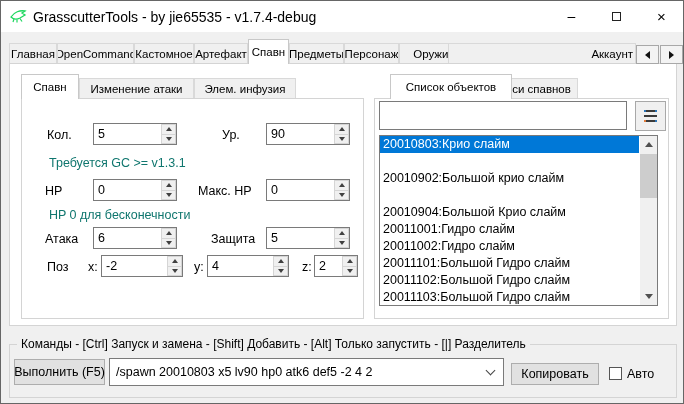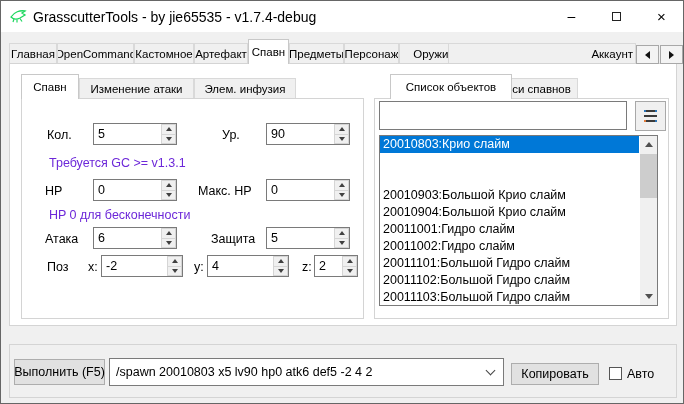--- a/index.html
+++ b/index.html
@@ -23,21 +23,21 @@
         display:flex;align-items:center;justify-content:center;z-index:5}
   .tri-l{width:0;height:0;border-top:4px solid transparent;border-bottom:4px solid transparent;border-right:5px solid #111}
   .tri-r{width:0;height:0;border-top:4px solid transparent;border-bottom:4px solid transparent;border-left:5px solid #111}
   
   .page{position:absolute;left:8px;top:62px;width:668px;height:263px;background:#fff;border:1px solid #d4d4d4;z-index:1}
   .subtab{position:absolute;top:77px;height:20px;background:#f0f0f0;border:1px solid #d9d9d9;border-bottom:none;
         display:flex;align-items:center;justify-content:center;font-size:11.5px;white-space:nowrap;z-index:2}
   .subtab.sel{top:73px;height:25px;background:#fff;z-index:3;border-color:#c8c8c8}
   .subpage{position:absolute;background:#fff;border:1px solid #d4d4d4;z-index:1}
   .lbl{position:absolute;white-space:nowrap;z-index:2}
-  .note{position:absolute;white-space:nowrap;color:#6d28d9;z-index:2}
+  .note{position:absolute;white-space:nowrap;color:#0f766e;z-index:2}
   
   .spin{position:absolute;height:22px;border:1px solid #7a7a7a;background:#fff;z-index:2}
   .spin input{position:absolute;left:0;top:0;width:calc(100% - 16px);height:100%;border:none;outline:none;
         padding:0 0 0 4px;font-family:"Liberation Sans",sans-serif;font-size:12.5px;background:#fff}
   .spin-btns{position:absolute;right:0;top:0;width:15px;height:100%;display:flex;flex-direction:column}
   .sb{flex:1;background:#f0f0f0;border:1px solid #d5d5d5;display:flex;align-items:center;justify-content:center}
   .sb + .sb{border-top:none}
   .tri-up{width:0;height:0;border-left:3px solid transparent;border-right:3px solid transparent;border-bottom:4px solid #404040}
   .tri-dn{width:0;height:0;border-left:3px solid transparent;border-right:3px solid transparent;border-top:4px solid #404040}
   
@@ -237,38 +237,39 @@
 
   <input class="searchbox" value="" style="">
   <div class="menubtn">
     <span class="mline l1"></span>
     <span class="mline"></span>
     <span class="mline l3"></span>
   </div>
 
   <div class="list"></div>
   <div class="lrow sel" style="top:135px">20010803:Крио слайм</div>
-  <div class="lrow" style="top:186px">20010903:Большой Крио слайм</div>
+  <div class="lrow" style="top:169px">20010902:Большой крио слайм</div>
   <div class="lrow" style="top:203px">20010904:Большой Крио слайм</div>
   <div class="lrow" style="top:220px">20011001:Гидро слайм</div>
   <div class="lrow" style="top:237px">20011002:Гидро слайм</div>
   <div class="lrow" style="top:254px">20011101:Большой Гидро слайм</div>
   <div class="lrow" style="top:271px">20011102:Большой Гидро слайм</div>
   <div class="lrow" style="top:288px">20011103:Большой Гидро слайм</div>
 
   <div class="vsb"></div>
   <div class="vsb-btn" style="top:135px">
     <i class="stri-up"></i>
   </div>
   <div class="vsb-thumb"></div>
   <div class="vsb-btn" style="top:287px">
     <i class="stri-dn"></i>
   </div>
 
   <div class="group"></div>
+  <span class="group-title">Команды - [Ctrl] Запуск и замена - [Shift] Добавить - [Alt] Только запустить - [|] Разделитель</span>
 
   <div class="btn" style="left:13px;top:358px;width:91px;height:26px">Выполнить (F5)</div>
 
   <div class="combo">
     <span class="combo-text">/spawn 20010803 x5 lv90 hp0 atk6 def5 -2 4 2</span>
     <i class="chev"></i>
   </div>
 
   <div class="btn" style="left:510px;top:362px;width:88px;height:22px">Копировать</div>
 

